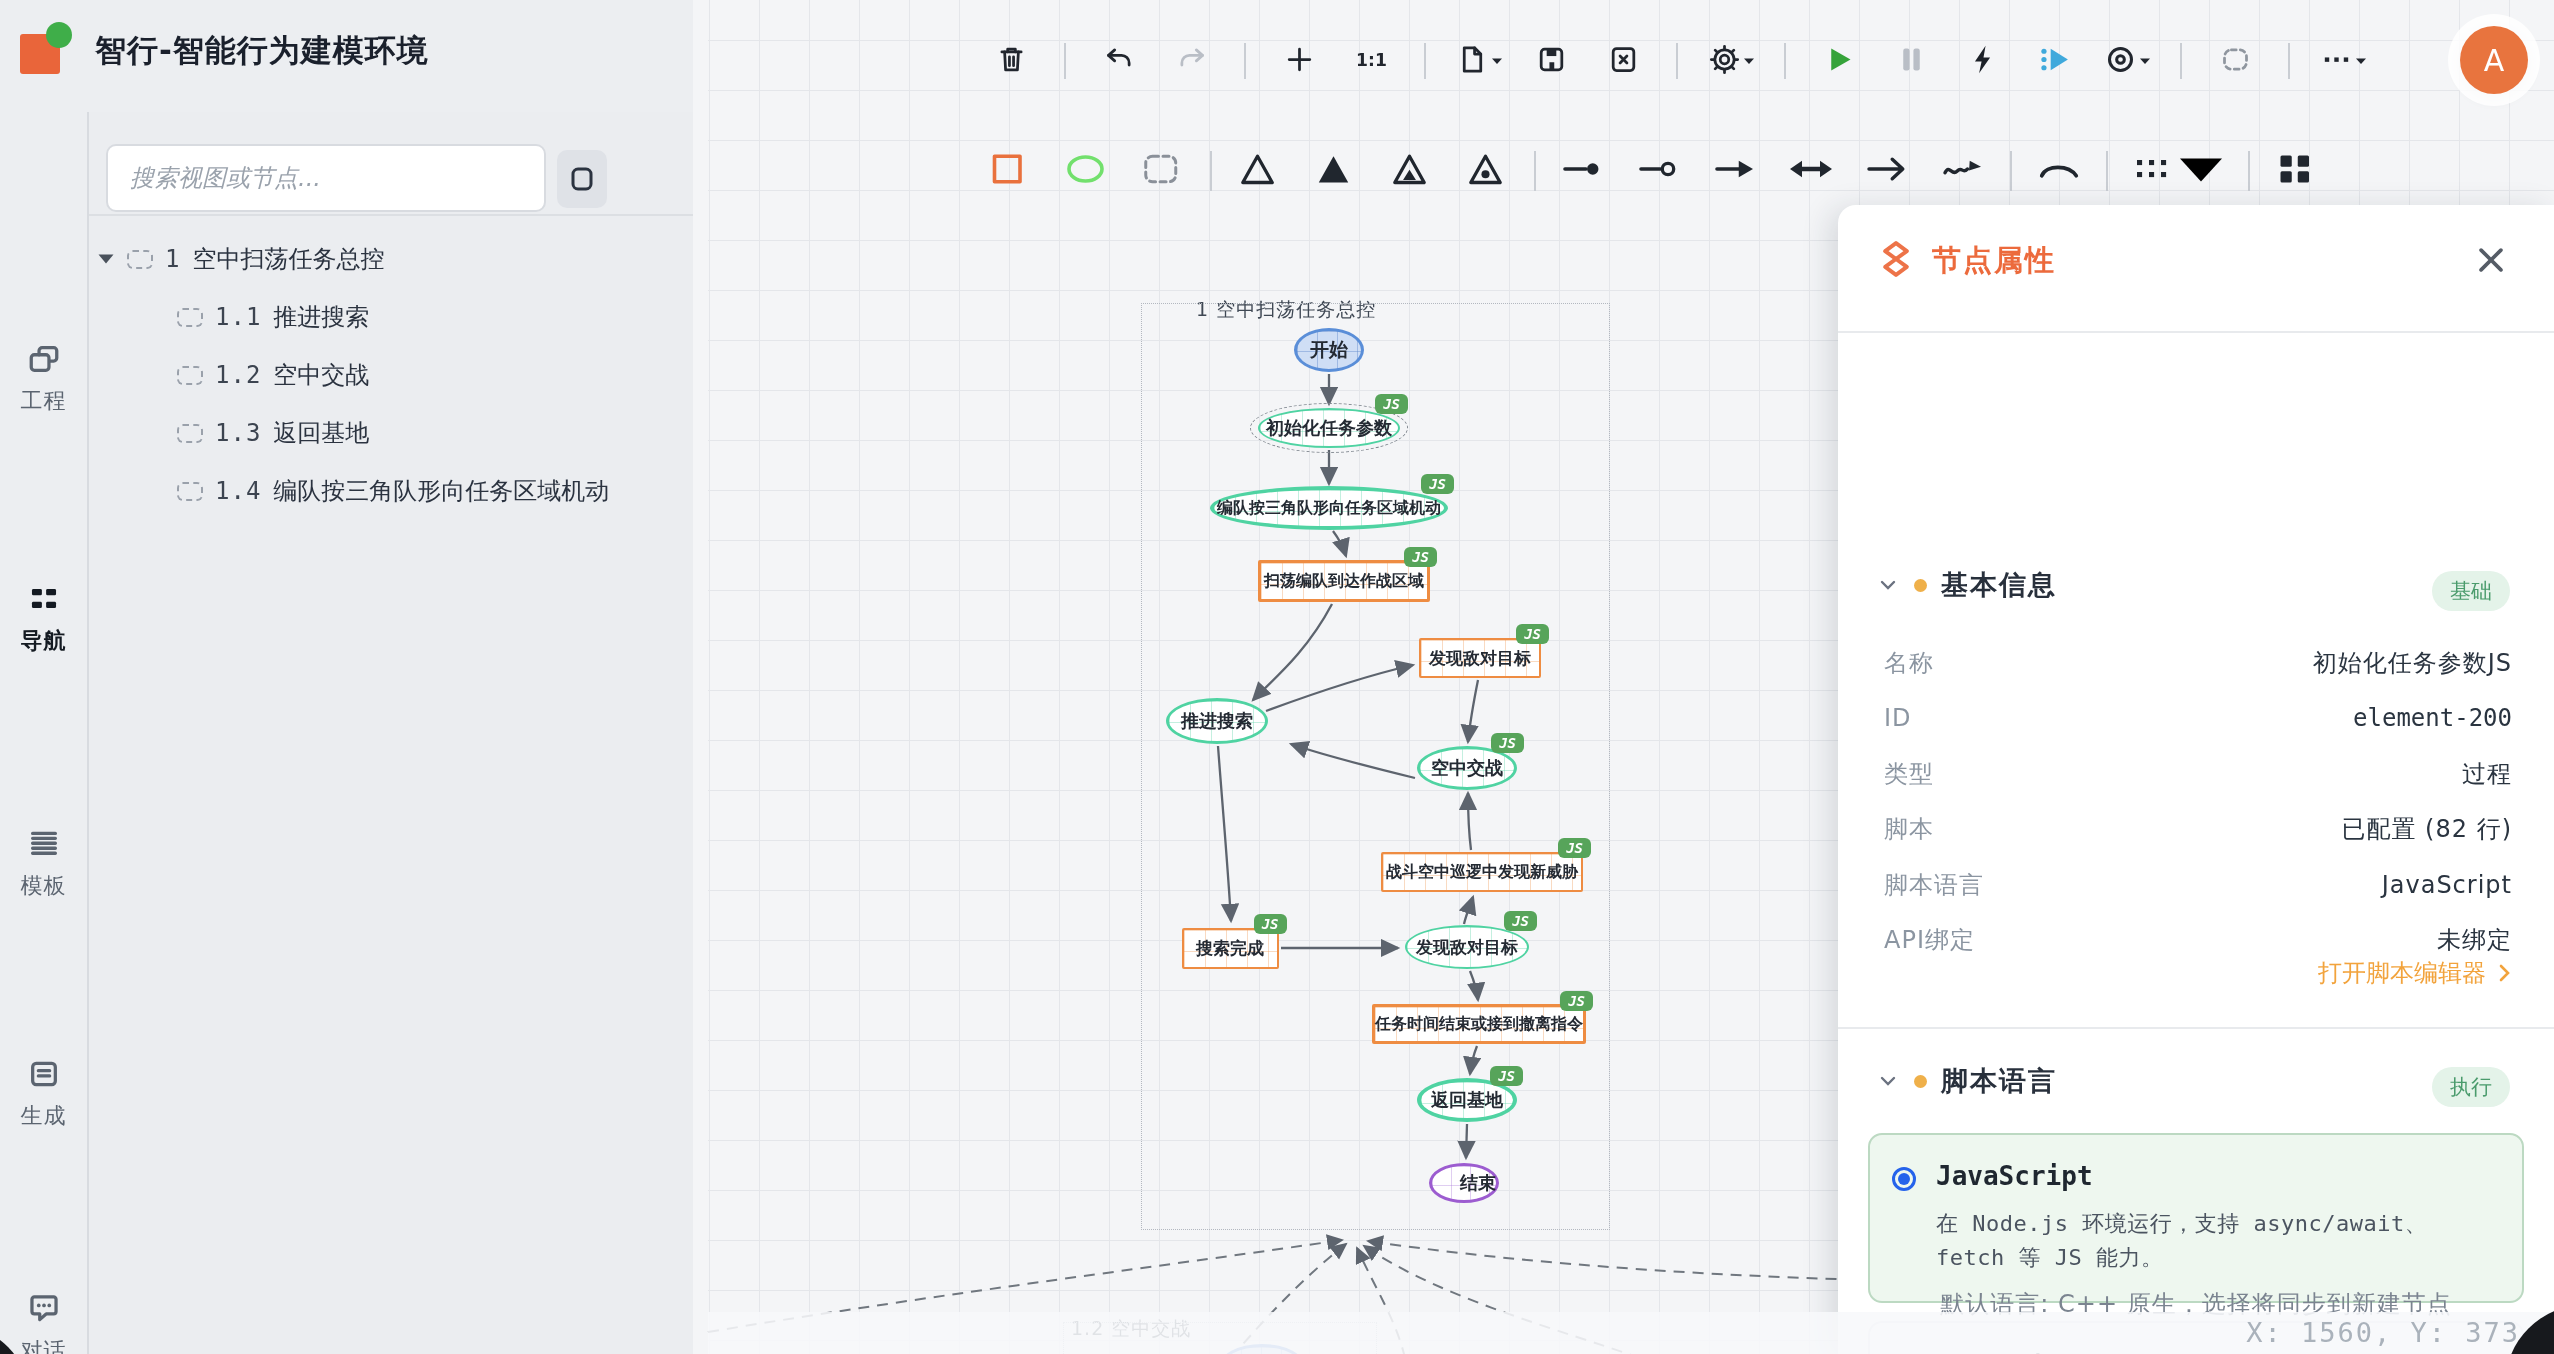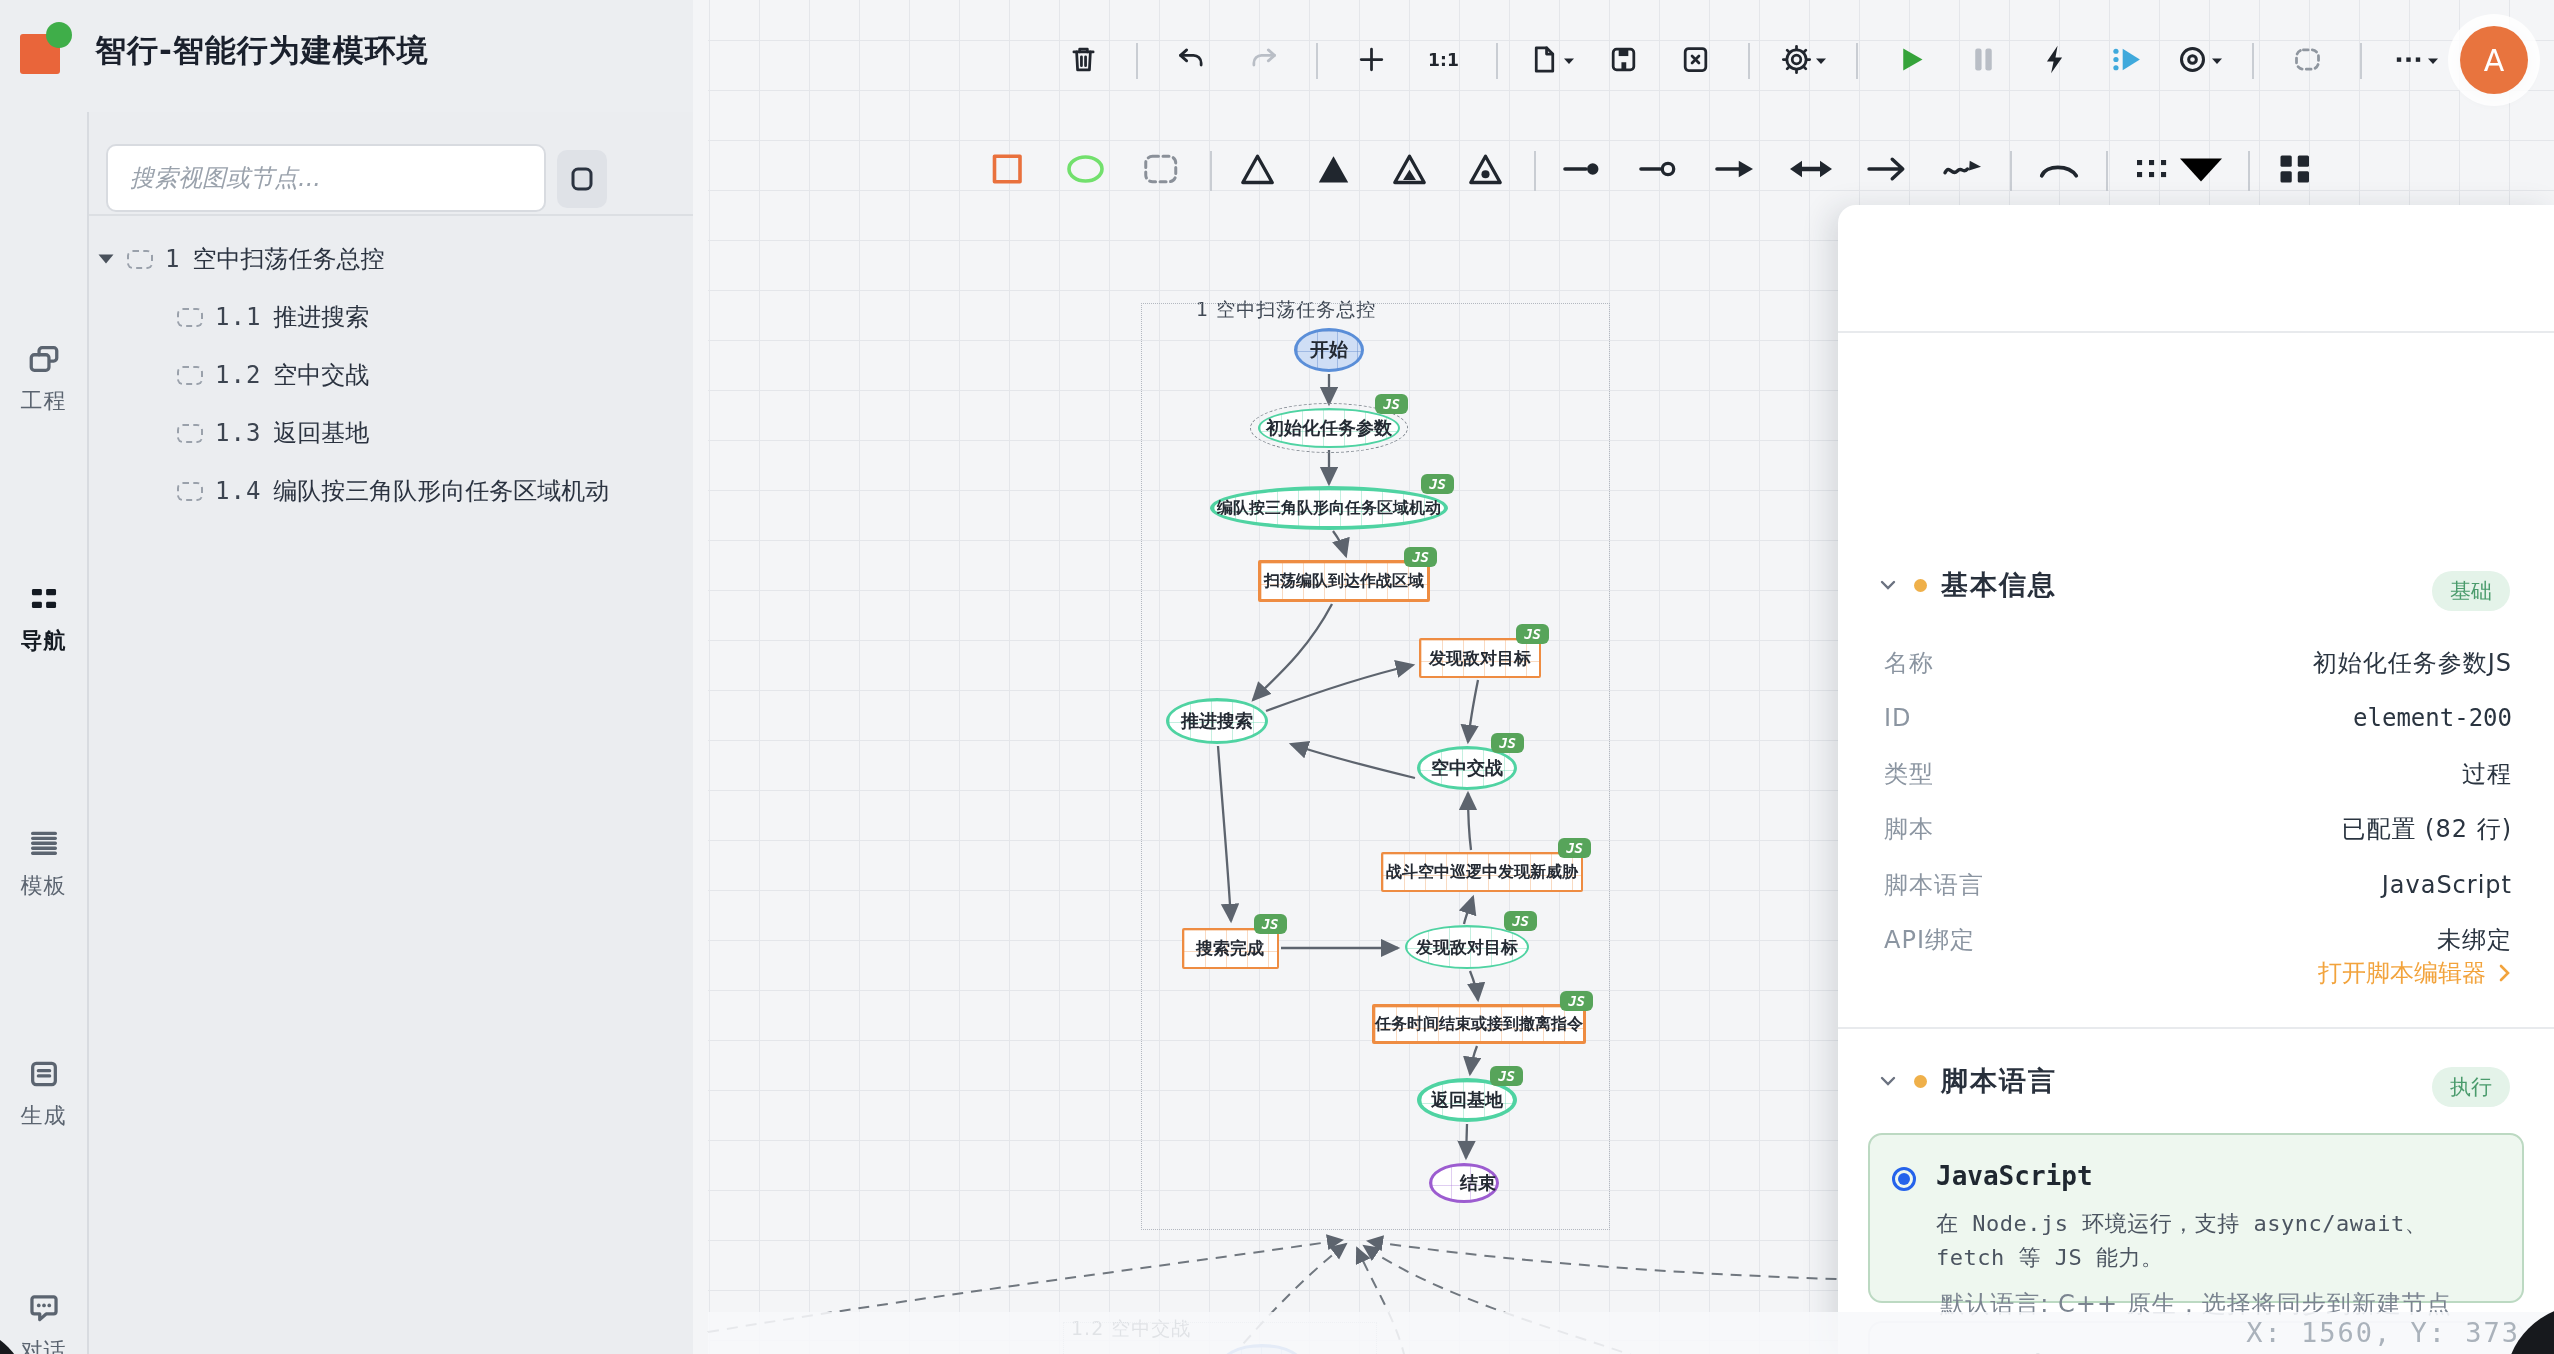--- a/index.html
+++ b/index.html
@@ -19,21 +19,21 @@
   .node.ellipse { border-radius:50%; }
   .node.rect { border-radius:2px; }
   .node.green  { border:3px solid #4fd3a2; background-image:linear-gradient(rgba(101,214,173,.38) 1px,transparent 1px),linear-gradient(90deg,rgba(101,214,173,.38) 1px,transparent 1px); background-size:21px 21px; }
   .node.orange { border:3px solid #ee8c42; background-image:linear-gradient(rgba(238,150,80,.35) 1px,transparent 1px),linear-gradient(90deg,rgba(238,150,80,.35) 1px,transparent 1px); background-size:21px 21px; }
   .node.blue   { border:3px solid #5a8ed8; background-color:#cfdef5; background-image:linear-gradient(rgba(100,140,205,.45) 1px,transparent 1px),linear-gradient(90deg,rgba(100,140,205,.45) 1px,transparent 1px); background-size:20px 20px; }
   .node.purple { border:3px solid #9c5cd0; background-image:linear-gradient(rgba(165,115,215,.35) 1px,transparent 1px),linear-gradient(90deg,rgba(165,115,215,.35) 1px,transparent 1px); background-size:19px 19px;justify-content:flex-end; }
   .js-badge { position:absolute; right:-10px; top:-16px; background:#57a45a; color:#fff; font-size:14px; font-style:italic; font-weight:bold; padding:2px 8px; border-radius:6px; z-index:4; font-family:"DejaVu Sans Mono",monospace; }
   .sel-outline { position:absolute; inset:-7px -10px; border:1.7px dashed #7f868e; border-radius:50%; }
 
   
-  #toolbar { position:absolute; left:1060px; top:38px; display:flex; align-items:center; gap:26px; z-index:4;text-align:center; }
+  #toolbar { position:absolute; left:988px; top:38px; display:flex; align-items:center; gap:26px; z-index:4;text-align:center; }
   .tb-btn { width:46px; height:46px; display:flex; align-items:center; justify-content:center; color:#21262e; cursor:pointer; gap:3px; }
   .tb-btn svg { width:33px; height:33px; }
   .tb-btn.disabled { color:#b9bec6; }
   .tb-sep { width:2px; height:36px; background:#c9cdd3; margin:0 4px; }
   .caret { width:11px; height:8px; }
 
   
   #palette { position:absolute; left:990px; top:148px; display:flex; align-items:center; gap:34px; z-index:4; }
   .pl-item { height:46px; display:flex; align-items:center; justify-content:center; cursor:pointer; gap:4px; }
   .pl-item svg { width:42px; height:38px; }
@@ -524,20 +524,30 @@
       </div>
       <div class="tree-row lv1">
         <span class="tree-node-ic"></span>
         <span class="tree-num">1.4</span>
         <span>编队按三角队形向任务区域机动</span>
       </div>
     </div>
 </div>
 
 <div id="panel">
+  <div id="panel-head">
+    <svg class="ph-icon" viewBox="0 0 24 24" fill="none" stroke="#ED7348" stroke-width="2.4" stroke-linejoin="round">
+      <path d="M12 2.5l6.5 4.75L12 12 5.5 7.25z"></path>
+        <path d="M12 12l6.5 4.75L12 21.5l-6.5-4.75z"></path>
+    </svg>
+    <div id="panel-title">节点属性</div>
+    <svg id="panel-close" viewBox="0 0 24 24" fill="none" stroke="currentColor" stroke-width="2.6" stroke-linecap="round">
+        <path d="M5 5l14 14M19 5 5 19"></path>
+      </svg>
+  </div>
   <div class="p-divider" style="top:126px"></div>
 
   <div class="sec-head" style="top:362px">
     <svg class="chev" viewBox="0 0 24 24" fill="none" stroke="currentColor" stroke-width="2.4" stroke-linecap="round">
         <path d="M6 9l6 6 6-6"></path>
       </svg>
     <span class="sec-dot"></span>
     <span class="sec-title">基本信息</span>
   </div>
   <div class="sec-badge" style="top:366px">基础</div>

